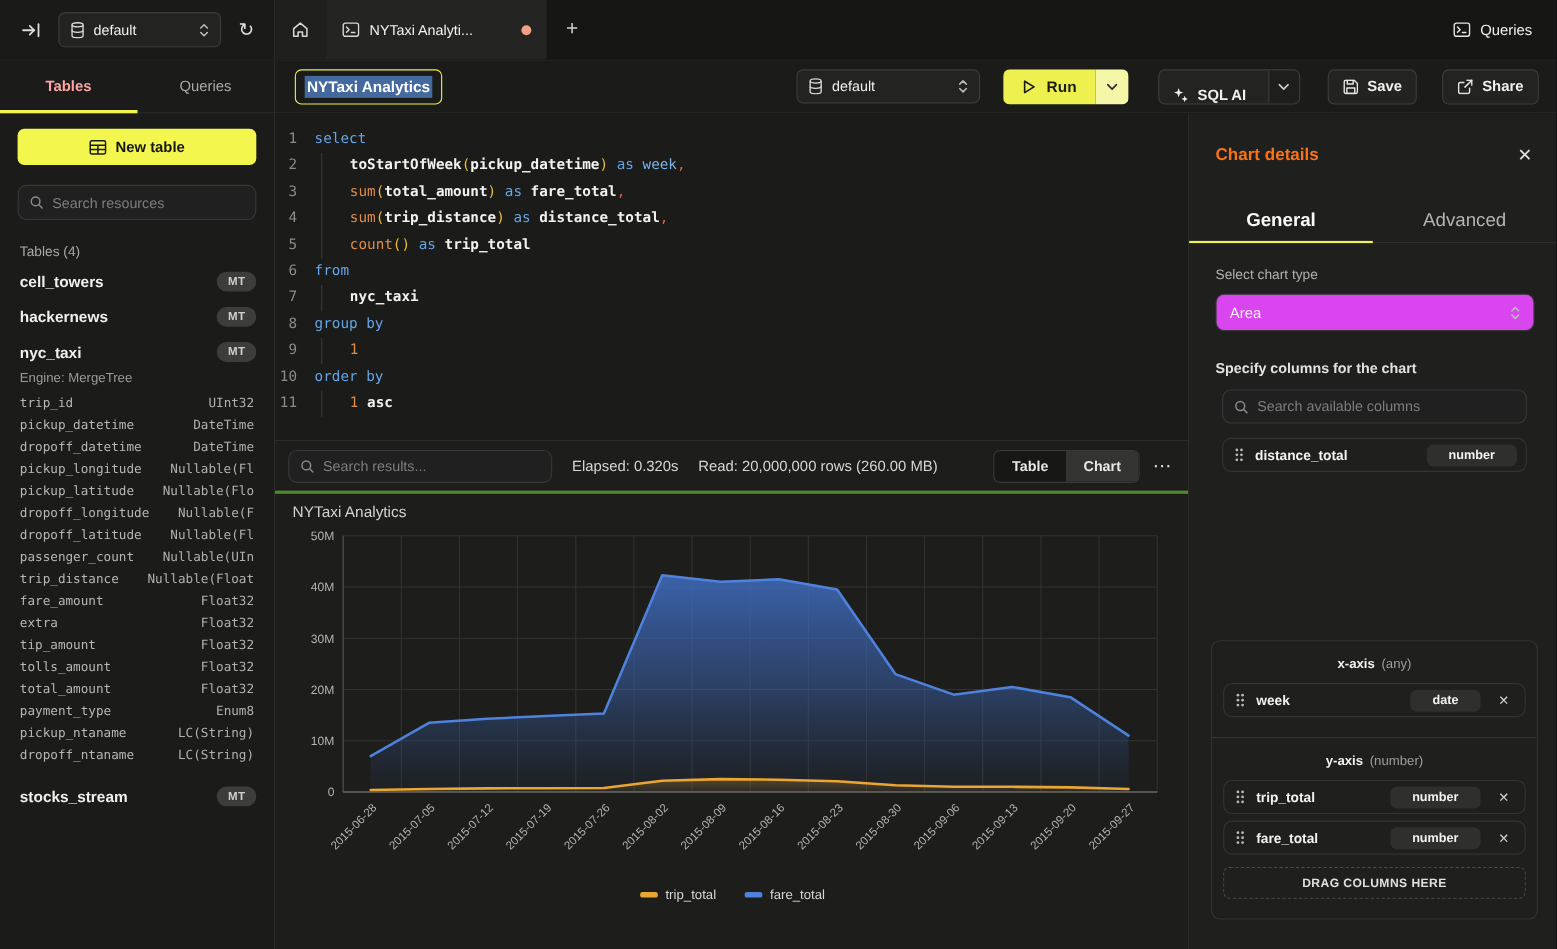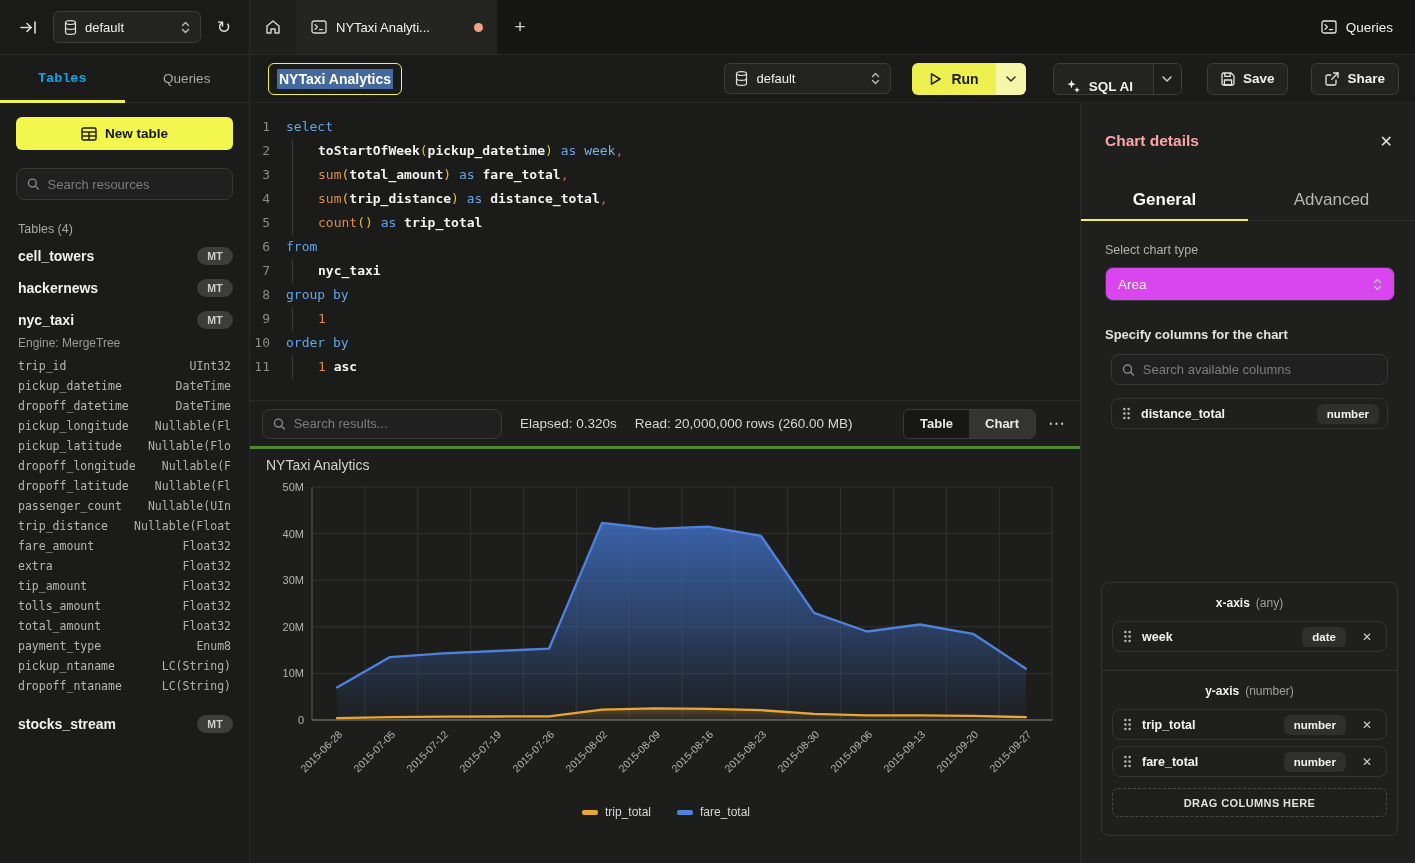--- a/index.html
+++ b/index.html
@@ -24,21 +24,21 @@
   .queries-btn { display:flex; align-items:center; gap:9px; color:#f0f0f0; font-size:13.5px; background:none; border:none; cursor:pointer; }
 
   
   .bodyrow { flex:1; display:flex; min-height:0; }
   .sidebar { width:250px; flex:none; background:#1b1b1a; border-right:1px solid #2a2a29; display:flex; flex-direction:column; overflow:hidden; }
   .content { flex:1; display:flex; flex-direction:column; min-width:0; }
 
   
   .side-tabs { height:48px; flex:none; display:flex; border-bottom:1px solid #2a2a29; }
   .side-tab { flex:1; display:flex; align-items:center; justify-content:center; font-size:13.5px; color:#a9a9a9; cursor:pointer; position:relative; }
-  .side-tab.active { color:#0ea5e9; font-weight:700;font-family:Liberation Mono, monospace; }
+  .side-tab.active { color:#fca5a5; font-weight:700; }
   .side-tab.active::after { content:""; position:absolute; left:0; right:0; bottom:-1px; height:3px; background:#f2f44e; }
   .new-table-btn { margin:14px 16px 0 16px; height:33px; flex:none; background:#f3f64d; color:#161616; border:none; border-radius:6px; font-size:13.5px; font-weight:700; display:flex; align-items:center; justify-content:center; gap:8px; cursor:pointer; font-family:inherit; }
   .search-box { display:flex; align-items:center; gap:8px; height:32px; border:1px solid #393938; background:#202020; border-radius:8px; padding:0 10px; }
   .sidebar .search-box { margin:18px 16px 0 16px; flex:none; }
   .search-box input { background:none; border:none; outline:none; color:#e8e8e8; font-size:13px; width:100%; font-family:inherit; }
   .search-box input::placeholder { color:#7d7d7d; }
   .section-label { margin:22px 18px 4px 18px; font-size:12.5px; color:#a8a8a8; }
   .tables-list { overflow:hidden; }
   .table-row { display:flex; align-items:center; justify-content:space-between; padding:7px 16px 7px 18px; cursor:pointer; }
   .table-name { font-size:14px; font-weight:600; color:#f0f0f0; }
@@ -97,35 +97,35 @@
   
   .chart-panel { flex:1; background:#1d1d1b; padding:8px 0 0 16px; overflow:hidden; }
   .chart-title { font-size:14px; color:#d2d2d2; margin-bottom:4px; }
   #chart-svg text { font-family:"Liberation Sans", sans-serif; }
   .legend { display:flex; justify-content:center; gap:26px; margin-top:10px; width:800px; }
   .legend-item { display:flex; align-items:center; gap:7px; font-size:12px; color:#d6d6d6; cursor:pointer; }
   .legend-swatch { width:16px; height:5px; border-radius:2px; }
 
   
   .dp-header { height:76px; flex:none; display:flex; align-items:center; padding:0 22px 0 24px; }
-  .dp-title { font-size:15.5px; font-weight:700; color:#fca5a5; }
+  .dp-title { font-size:15.5px; font-weight:700; color:#f97316; }
   .dp-close { margin-left:auto; background:none; border:none; color:#e0e0e0; font-size:16px; cursor:pointer; }
   .dp-tabs { height:42px; flex:none; display:flex; border-bottom:1px solid #2e2e2d; }
   .dp-tab { flex:1; display:flex; align-items:center; justify-content:center; font-size:17px; color:#b5b5b5; cursor:pointer; position:relative; }
   .dp-tab.active { color:#fafafa; font-weight:700; }
   .dp-tab.active::after { content:""; position:absolute; left:0; right:0; bottom:-1px; height:2.5px; background:#f2f44e; }
   .dp-content { flex:1; display:flex; flex-direction:column; padding:22px 17px 0 24px; min-height:0; }
   .dp-label { font-size:12.5px; color:#b0b0b0; margin-bottom:10px; }
   .dp-select { height:34px; border:1px solid #3a3a39; background:#d946ef; border-radius:8px; display:flex; align-items:center; padding:0 12px; font-size:13.5px; color:#f2f2f2; cursor:pointer; margin-right:3px; }
   .dp-select .lbl { flex:1; }
   .dp-sub { font-size:13px; font-weight:600; color:#e2e2e2; margin:26px 0 12px 0; }
   .dp-search { margin:0 10px 0 6px; height:31px; }
   .col-item { height:31px; border:1px solid #343433; border-radius:8px; display:flex; align-items:center; gap:10px; padding:0 8px 0 10px; margin:13px 10px 0 6px; cursor:grab; }
   .col-item .cname { font-size:12.5px; font-weight:600; color:#f2f2f2; flex:1; }
-  .type-badge { background:#2f2f2e; color:#f2f2f2; font-size:11.5px; font-weight:700; border-radius:6px; padding:4px 10px; }
+  .type-badge { background:#2f2f2e; color:#f2f2f2; font-size:11.5px; font-weight:700; border-radius:6px; padding:4px 20px; }
   .remove-x { background:none; border:none; color:#cfcfcf; font-size:12px; cursor:pointer; padding:2px 6px; }
   .axes-card { margin:auto 0 27px -4px; border:1px solid #343433; border-radius:8px; }
   .axes-section { padding:13px 10px 18px 10px; }
   .axes-section + .axes-section { border-top:1px solid #343433; }
   .axis-head { text-align:center; font-size:12px; color:#f2f2f2; margin-bottom:11px; }
   .axis-head .ah-label { font-weight:700; }
   .axis-head .ah-hint { color:#9e9e9e; margin-left:6px; }
   .axes-card .col-item { margin:6px 0 0 0; }
   .drop-zone { margin-top:11px; height:29px; border:1.5px dashed #4a4a49; border-radius:6px; display:flex; align-items:center; justify-content:center; font-size:11px; font-weight:700; letter-spacing:.4px; color:#e0e0e0; }
 

